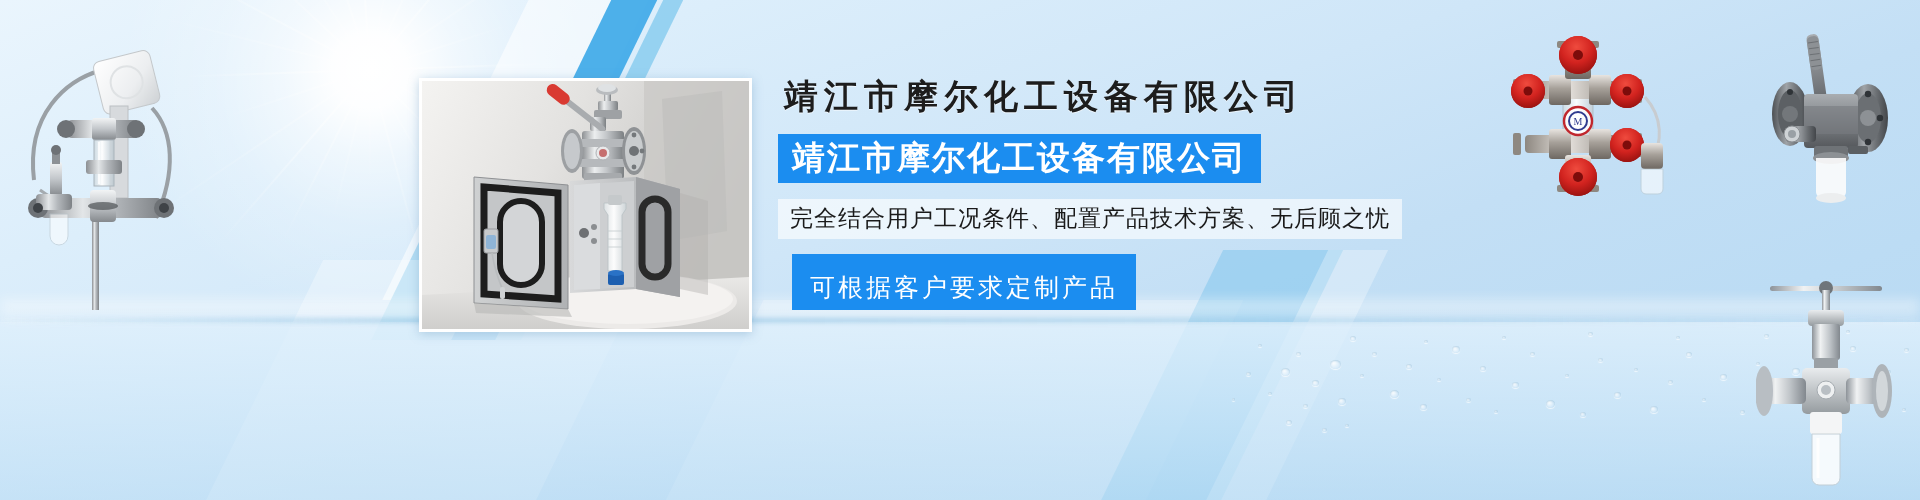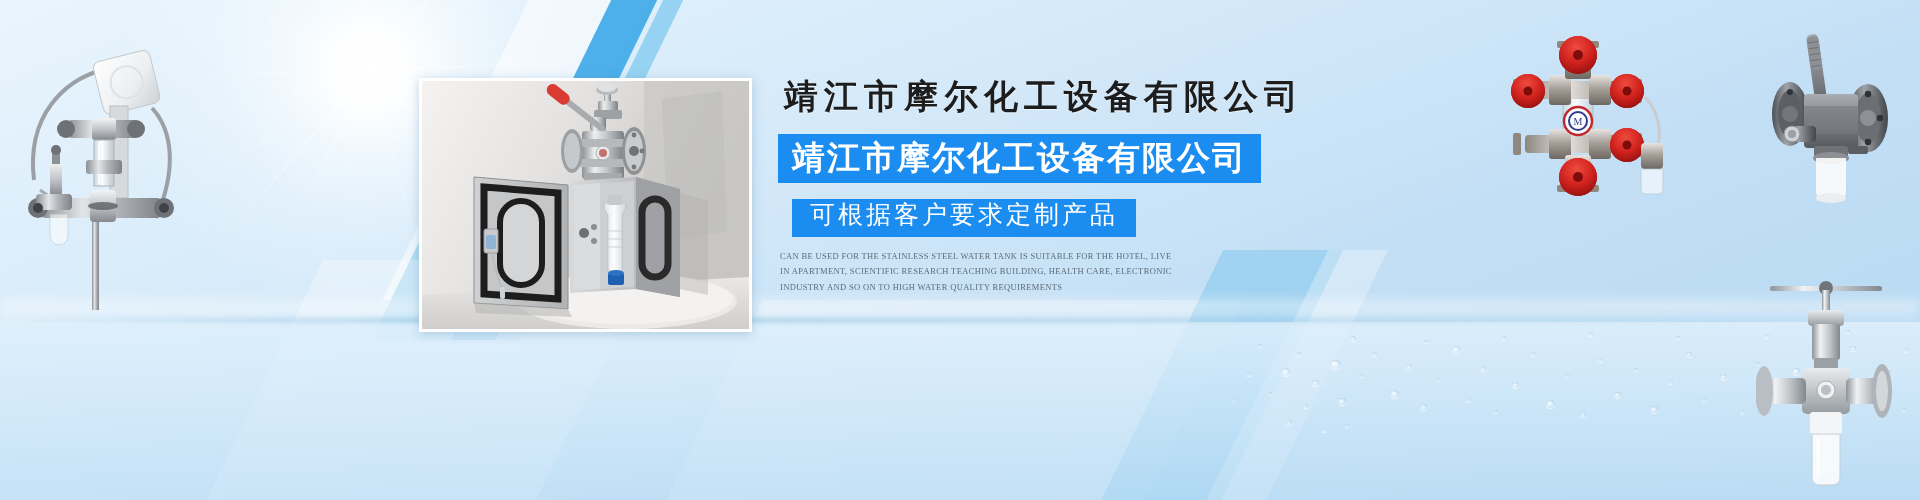--- a/index.html
+++ b/index.html
@@ -108,21 +108,21 @@
     line-height:1.15;
     white-space:nowrap;
   }
 
   .tertiary{
     display:inline-block;
     background:#1b8df0;
     color:#ffffff;
     font-size:25px;font-weight:500;
     letter-spacing:3px;
-    padding:2px 18px 8px 18px;
+    padding:20px 18px 8px 18px;
     margin:0 0 12px 14px;
     line-height:1.1;
     white-space:nowrap;
   }
 
   .eng-para{
     width:400px;margin:0 0 0 2px;
     font-family:"Liberation Serif",serif;
     font-size:8.5px;
     line-height:1.85;
@@ -426,22 +426,22 @@
 
       <path d="M52,222 L146,228 L150,236 L54,232 Z" fill="#b8b7b5" opacity=".6"></path>
 
       <path d="M258,112 L286,120 L286,214 L258,208 Z" fill="#b3b2b0" opacity=".45"></path>
     </svg>
   </div>
 
   <div id="text-block">
     <div class="company-name">靖江市摩尔化工设备有限公司</div>
     <div><span class="headline">靖江市摩尔化工设备有限公司</span></div>
+    <div><span class="subline">完全结合用户工况条件、配置产品技术方案、无后顾之忧</span></div>
     <div><span class="tertiary">可根据客户要求定制产品</span></div>
-    <p class="eng-para">CAN BE USED FOR THE STAINLESS STEEL WATER TANK IS SUITABLE FOR THE HOTEL, LIVE IN APARTMENT, SCIENTIFIC RESEARCH TEACHING BUILDING, HEALTH CARE, ELECTRONIC INDUSTRY AND SO ON TO HIGH WATER QUALITY REQUIREMENTS</p>
   </div>
 
   <div class="render" style="left:1505px;top:25px;">
     <svg width="190" height="175" viewBox="0 0 190 175">
       <defs>
         <linearGradient id="stG" x1="0" y1="0" x2="0" y2="1">
           <stop offset="0" stop-color="#e8e4e0"></stop>
             <stop offset=".45" stop-color="#a6a099"></stop>
           <stop offset="1" stop-color="#6e6862"></stop>
         </linearGradient>

